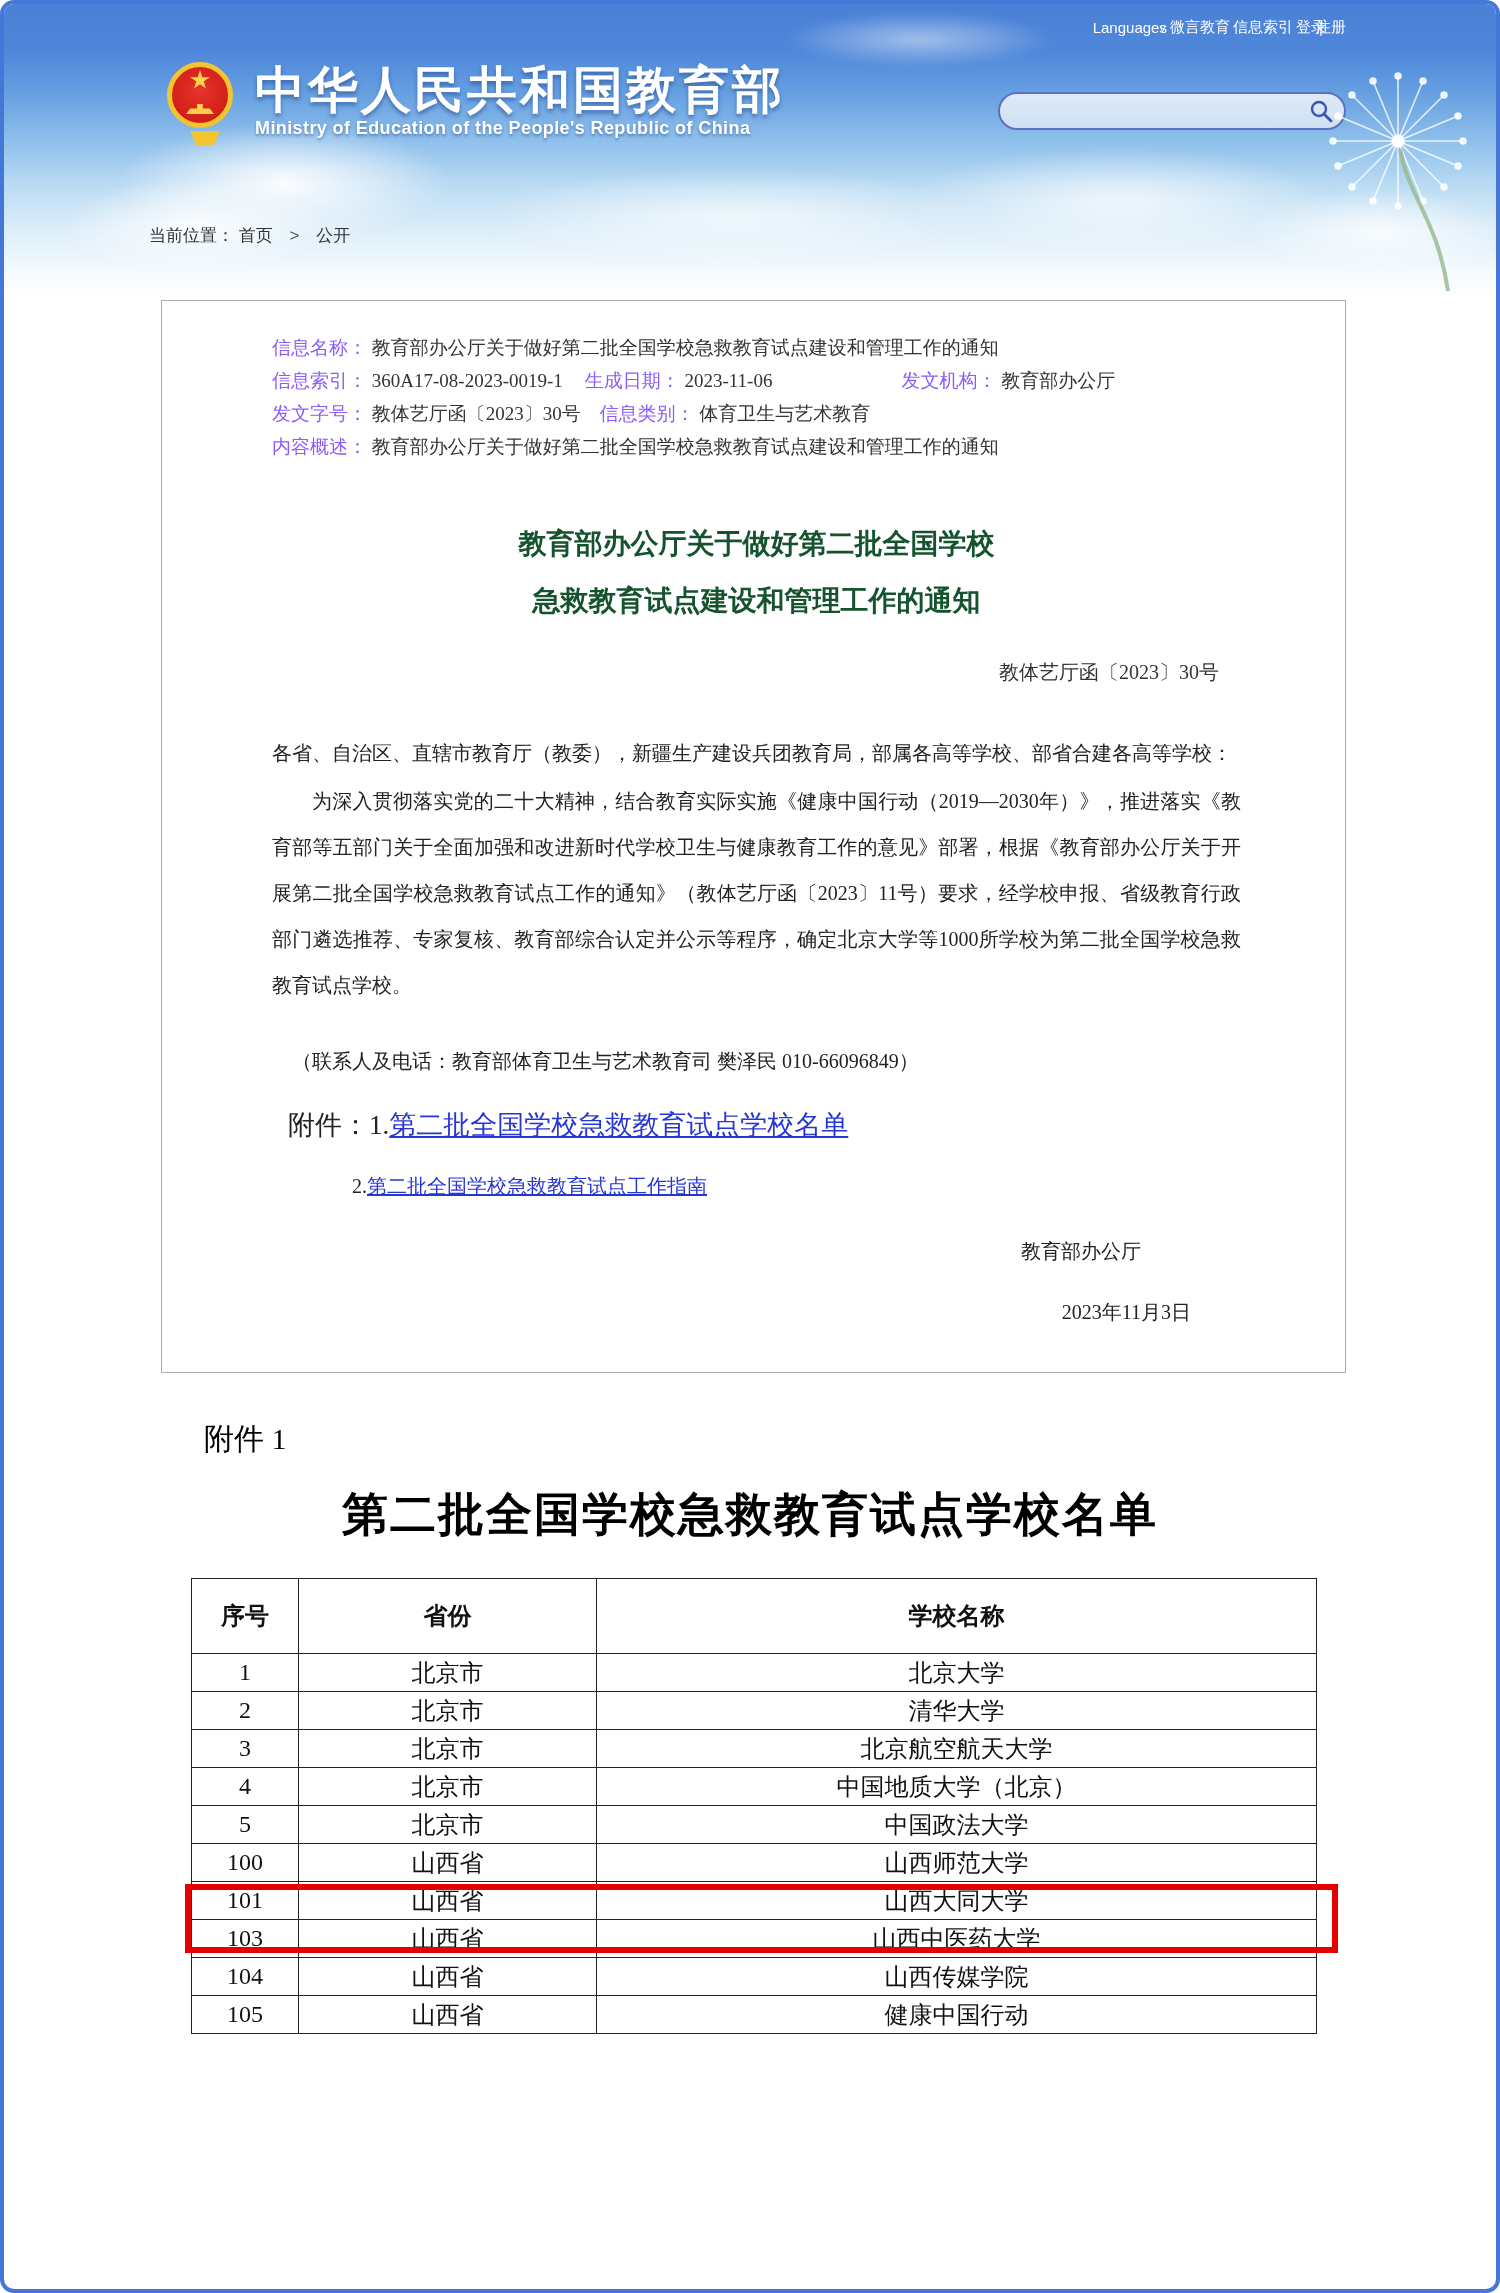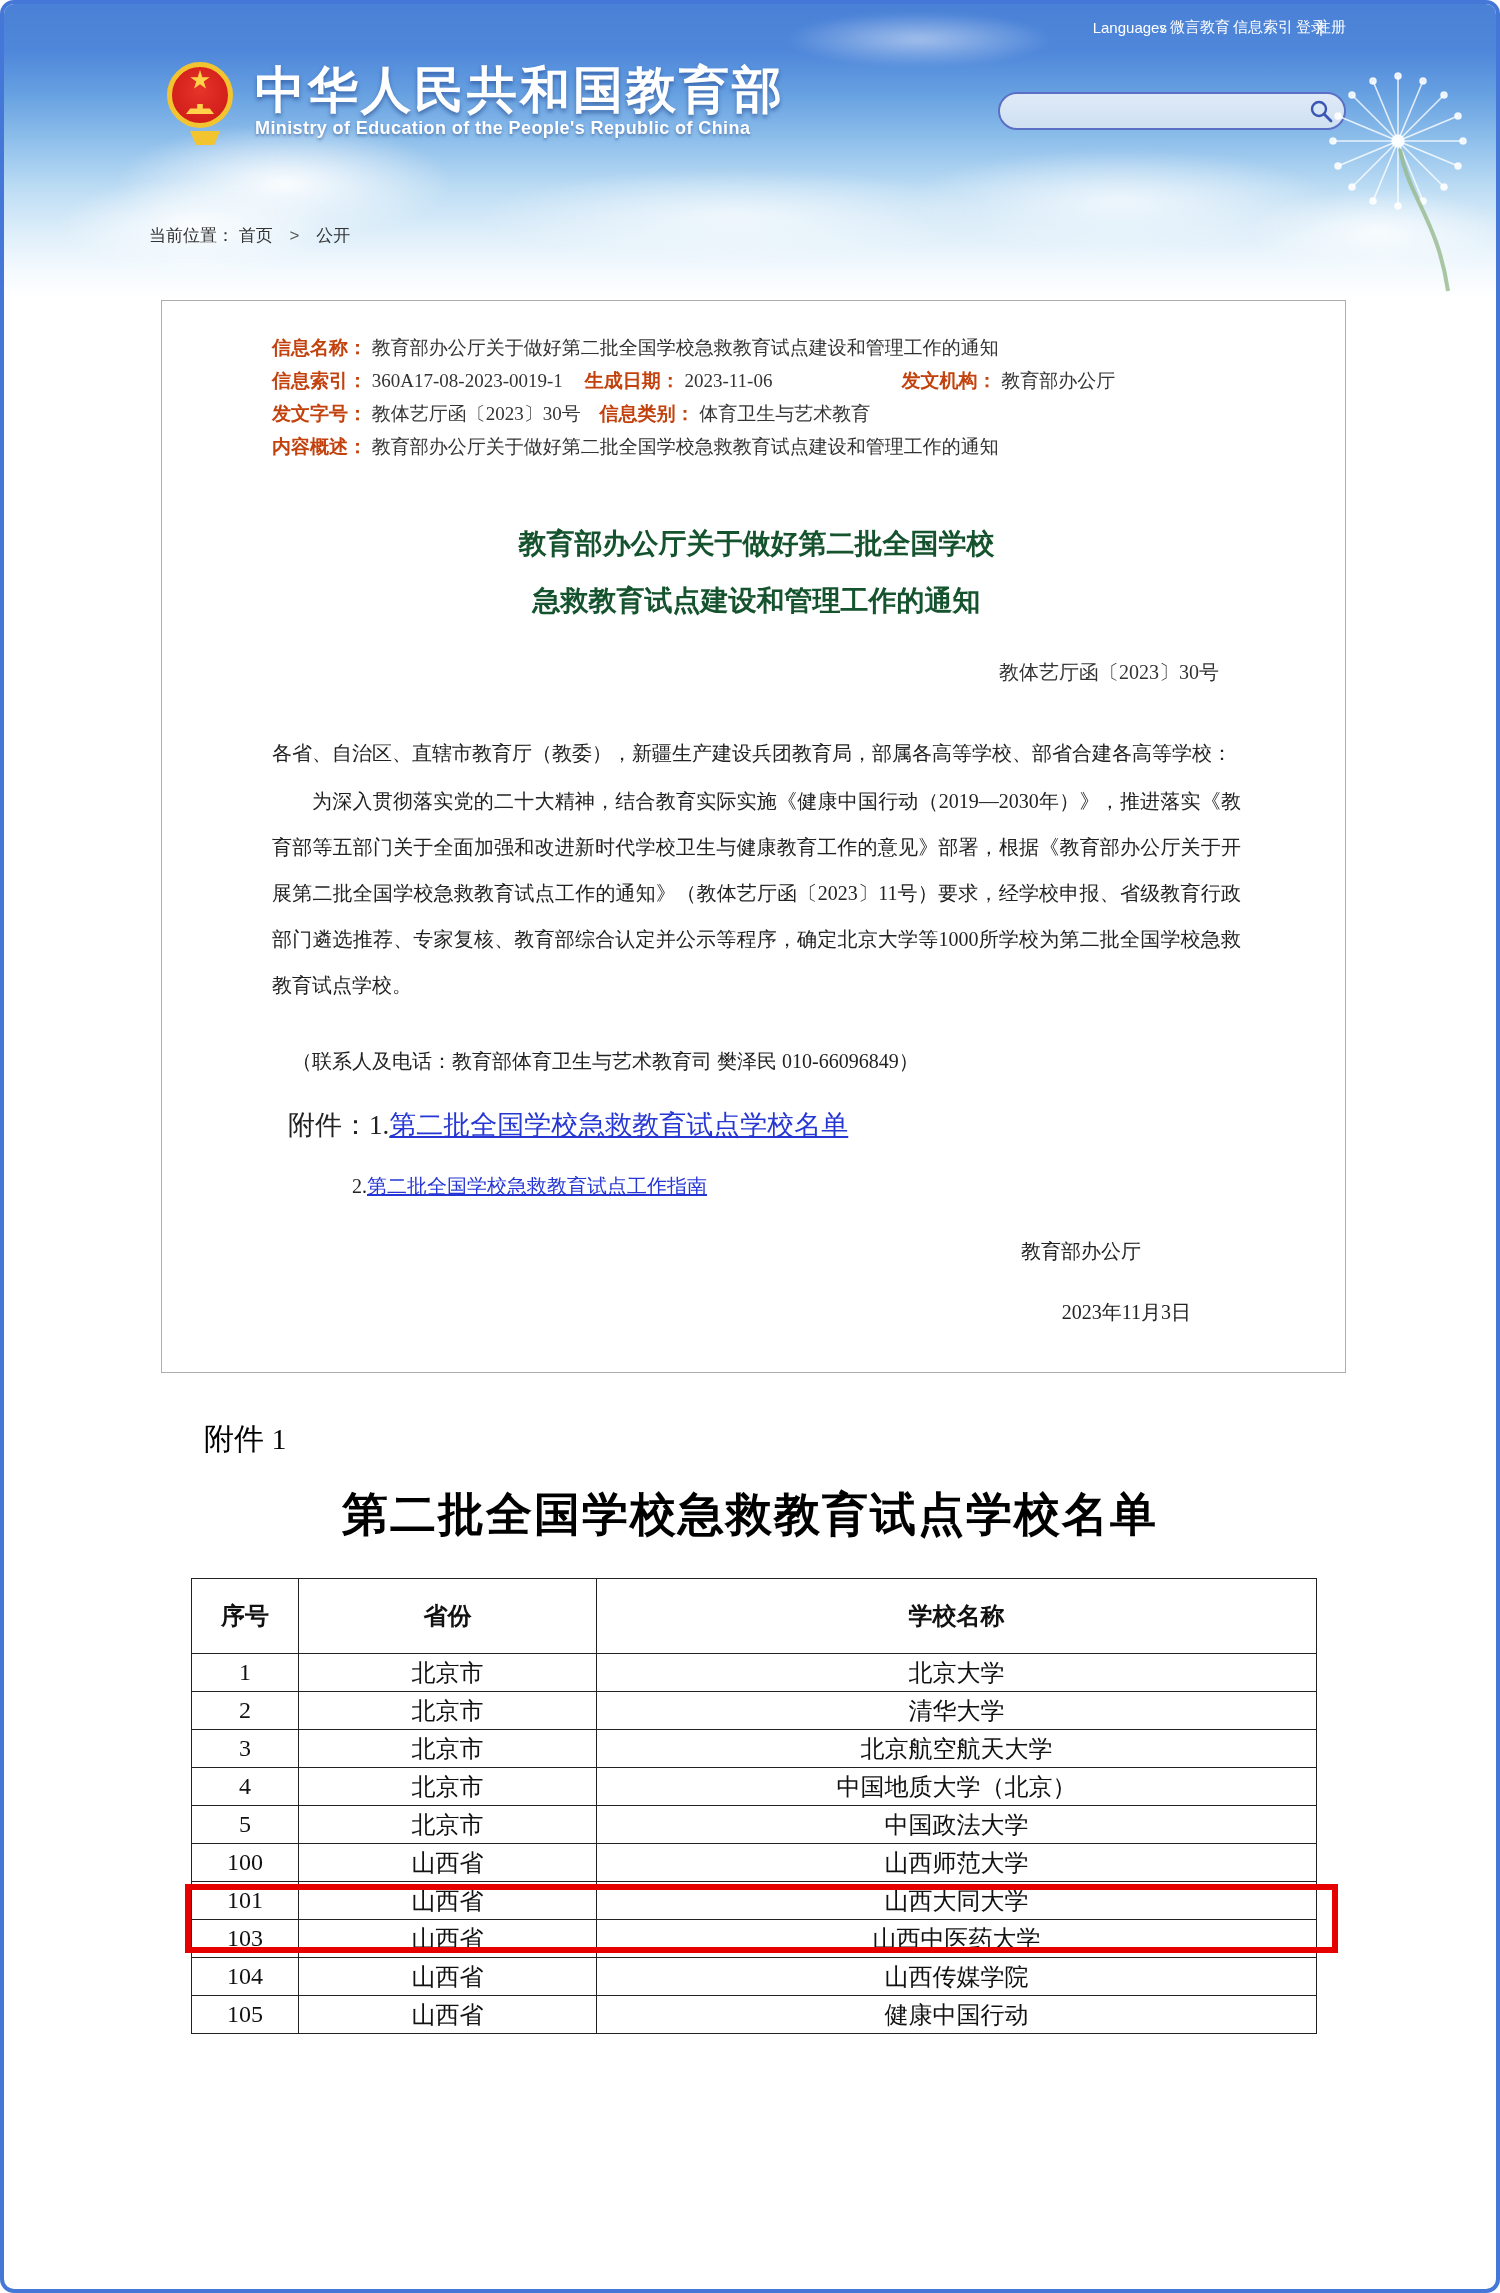--- a/index.html
+++ b/index.html
@@ -49,21 +49,21 @@
   .search .btn{width:26px;height:26px;border:none;background:transparent;cursor:pointer;padding:0;}
   .dandelion{position:absolute;right:8px;top:42px;pointer-events:none;}
   .breadcrumb{position:absolute;left:145px;top:220px;font-size:17px;color:#333;}
   .breadcrumb a{color:#333;text-decoration:none;cursor:pointer;}
   .breadcrumb .bsep{margin:0 12px;color:#555;}
   
   .doc-box{width:1185px;margin-left:157px;box-sizing:border-box;border:1px solid #adadad;
     background:#fff;padding:30px 104px 46px 110px;color:#222;
     font-family:"Liberation Serif","DejaVu Serif",serif;}
   .meta{font-size:19px;line-height:33px;}
-  .meta-label{font-weight:bold;color:#c2410c;font-family:"Liberation Sans",sans-serif;}
+  .meta-label{font-weight:normal;color:#8b5cf6;font-family:"Liberation Sans",sans-serif;}
   .meta-value{color:#333;}
   .blk{display:inline-block;}
   .w-index{width:308px;}
   .w-date{width:312px;}
   .gap-l{margin-left:14px;}
   .doc-title{margin-top:52px;text-align:center;font-family:"Liberation Sans",sans-serif;
     font-weight:bold;font-size:28px;line-height:57px;color:#14532d;}
   .doc-number{margin-top:30px;text-align:right;padding-right:22px;font-size:20px;color:#333;}
   .salutation{margin-top:44px;font-size:20px;line-height:46px;}
   .body-para{margin-top:2px;font-size:20px;line-height:46px;text-indent:2em;text-align:justify;}

